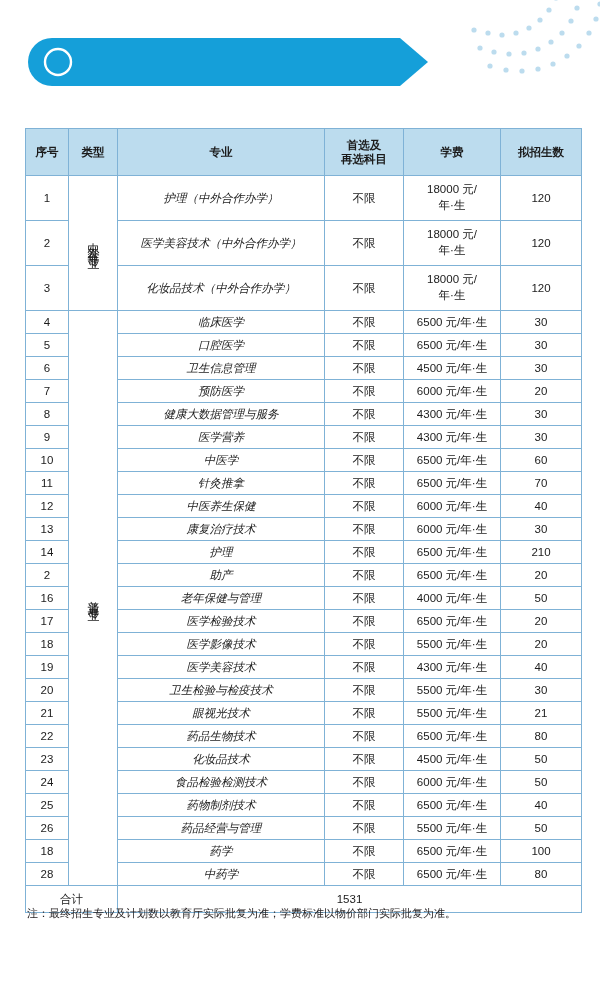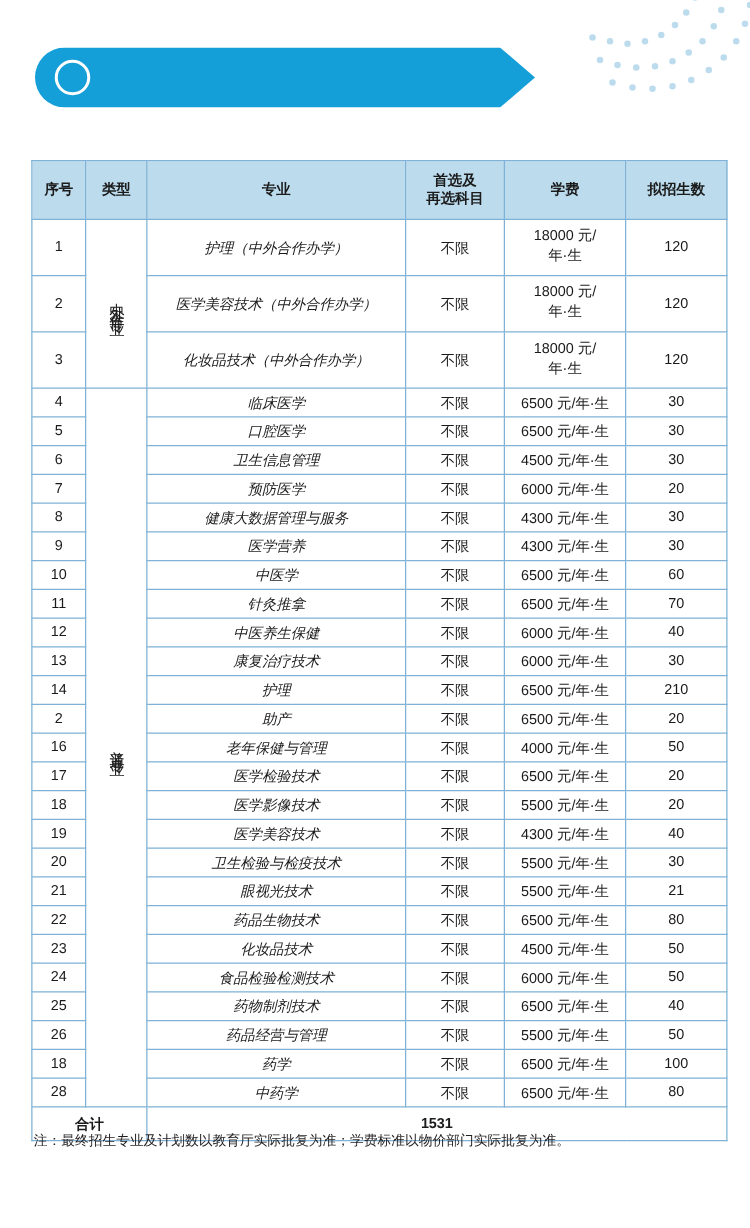--- a/index.html
+++ b/index.html
@@ -95,21 +95,21 @@
     letter-spacing: 3px;
     line-height: 1.1;
     font-size: 12px;
     white-space: nowrap;
     display: inline-block;
   }
   .fee-two-line {
     line-height: 1.35;
   }
   td.total-label {
-    font-weight: bold;
+    font-weight: normal;
     height: 26px;
   }
   .note {
     position: absolute;
     top: 905px;
     left: 27px;
     width: 548px;
     font-size: 11px;
     color: #231f20;
     line-height: 1.5;

